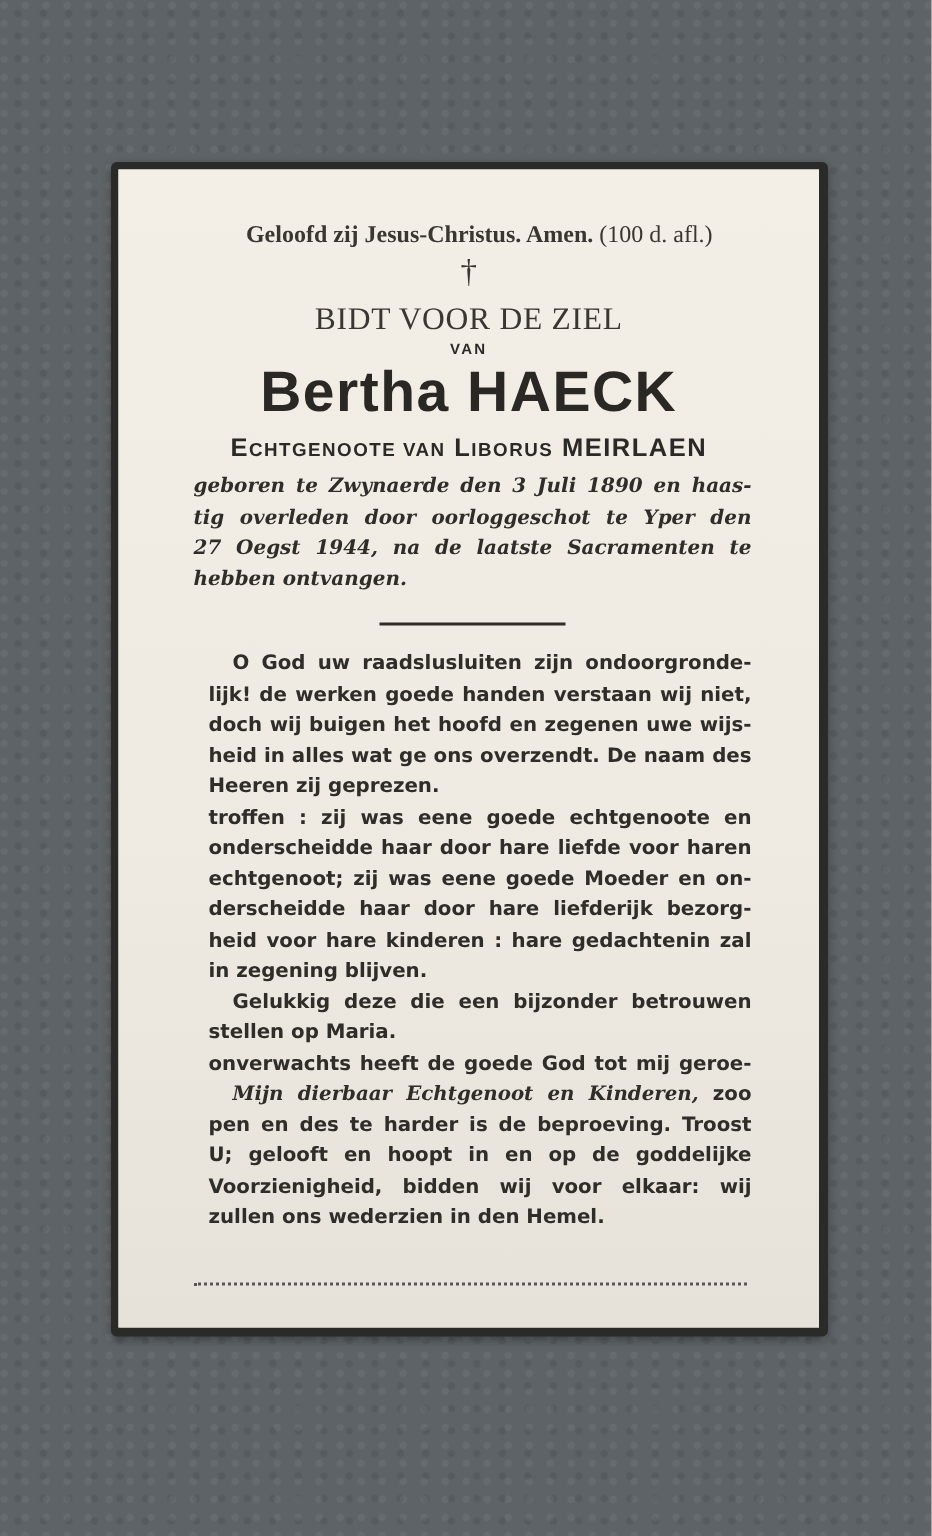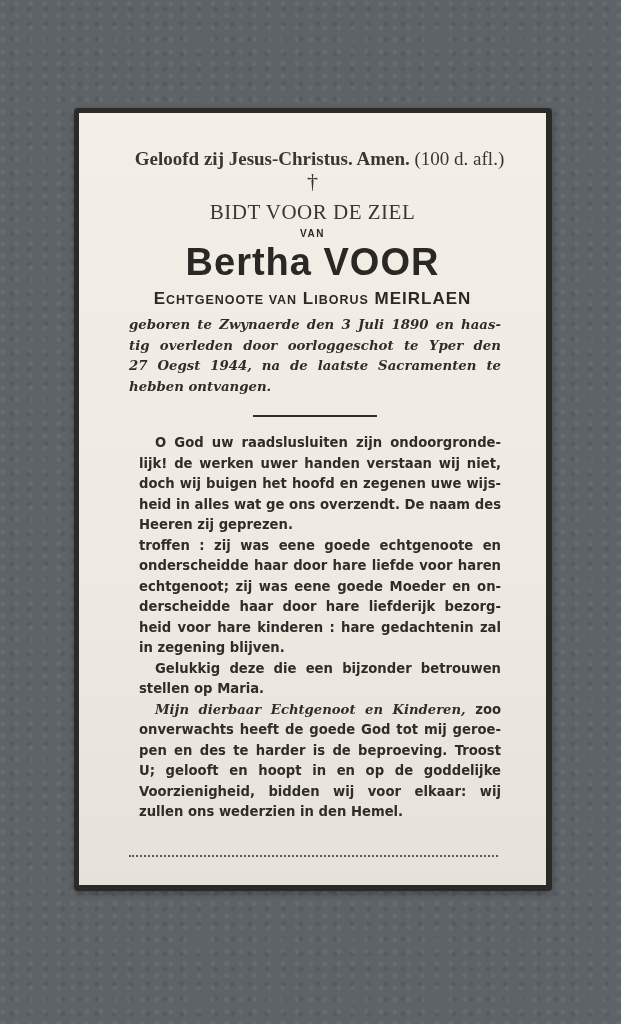--- a/index.html
+++ b/index.html
@@ -20,21 +20,21 @@
     }
     .card {
       position: absolute; left: 79px; top: 113px; width: 467px; height: 772px;
       background: #f1ede4;
       background-image: linear-gradient(180deg, #f3efe7 0%, #eeeae1 60%, #e6e2d9 100%);
       color: #2b2926;
     }
     .center { text-align: center; }
     .greeting {
       position: absolute; top: 35px; left: 0; right: 0;
-      font-family: "Liberation Serif", serif; font-weight: bold; font-size: 19px; color: #3a3733; margin-left: 14px;
+      font-family: "Liberation Serif", serif; font-weight: bold; font-size: 16px; color: #3a3733; margin-left: 14px;
     }
     .greeting .paren { font-weight: normal; }
     .cross { position: absolute; top: 57px; left: 0; right: 0; font-size: 22px; line-height: 22px; color: #3a3733; }
     .bidt { position: absolute; top: 87px; left: 0; right: 0; font-size: 21px; letter-spacing: 0.5px; color: #3a3733; }
     .van { position: absolute; top: 115px; left: 0; right: 0; font-family: "Liberation Sans", sans-serif; font-weight: bold; font-size: 10px; letter-spacing: 1.5px; text-align: center; }
     .name { position: absolute; top: 128px; left: 0; right: 0; font-family: "Liberation Sans", sans-serif; font-weight: bold; font-size: 38px; letter-spacing: 1px; color: #2a2825; }
     .spouse { position: absolute; top: 176px; left: 0; right: 0; font-family: "Liberation Sans", sans-serif; font-weight: bold; font-size: 17px; letter-spacing: 1px; color: #2b2926; }
     .spouse .sc { font-size: 12.5px; }
     .bio {
       position: absolute; top: 202px; left: 50px; right: 45px;
@@ -69,56 +69,56 @@
     <span>Geloofd zij Jesus-Christus. Amen.</span>
     <span class="paren">(100 d. afl.)</span>
   </div>
 
   <div class="cross center">†</div>
 
   <div class="bidt center">BIDT VOOR DE ZIEL</div>
 
   <div class="van center">VAN</div>
 
-  <div class="name center">Bertha VOOR</div>
+  <div class="name center">Bertha HAECK</div>
 
   <div class="spouse center">
     <span>E</span><span class="sc">CHTGENOOTE VAN</span>
     <span>L</span><span class="sc">IBORUS</span>
     <span>MEIRLAEN</span>
   </div>
 
   <div class="bio">
     <div>geboren te Zwynaerde den 3 Juli 1890 en haas-</div>
     <div>tig overleden door oorloggeschot te Yper  den</div>
     <div>27 Oegst 1944, na de laatste Sacramenten te</div>
     <div class="last">hebben ontvangen.</div>
   </div>
 
   <div class="rule"></div>
 
   <div class="body">
     <div class="ln indent">O God uw raadslusluiten zijn ondoorgronde-</div>
-    <div class="ln">lijk! de werken uwer handen verstaan wij niet,</div>
+    <div class="ln">lijk! de werken goede handen verstaan wij niet,</div>
     <div class="ln">doch wij buigen het hoofd en zegenen uwe wijs-</div>
     <div class="ln">heid in alles wat ge ons overzendt. De naam des</div>
     <div class="ln end">Heeren zij geprezen.</div>
     <div class="ln">troffen : zij was eene goede echtgenoote en</div>
     <div class="ln">onderscheidde haar door hare liefde voor haren</div>
     <div class="ln">echtgenoot; zij was eene goede Moeder en on-</div>
     <div class="ln">derscheidde haar door hare liefderijk bezorg-</div>
     <div class="ln">heid voor hare kinderen :  hare gedachtenin zal</div>
     <div class="ln end">in zegening blijven.</div>
     <div class="ln indent">Gelukkig deze die een bijzonder betrouwen</div>
     <div class="ln end">stellen op Maria.</div>
+    <div class="ln">onverwachts heeft de goede God tot mij geroe-</div>
     <div class="ln indent">
       <span class="it">Mijn dierbaar Echtgenoot en Kinderen,</span>
       <span>zoo</span>
     </div>
-    <div class="ln">onverwachts heeft de goede God tot mij geroe-</div>
     <div class="ln">pen en des te harder is de beproeving. Troost</div>
     <div class="ln">U; gelooft en hoopt in en op de goddelijke</div>
     <div class="ln">Voorzienigheid, bidden wij voor elkaar: wij</div>
     <div class="ln end">zullen ons wederzien in den Hemel.</div>
   </div>
 
   <div class="dotted"></div>
 </div>
 
 </body></html>

